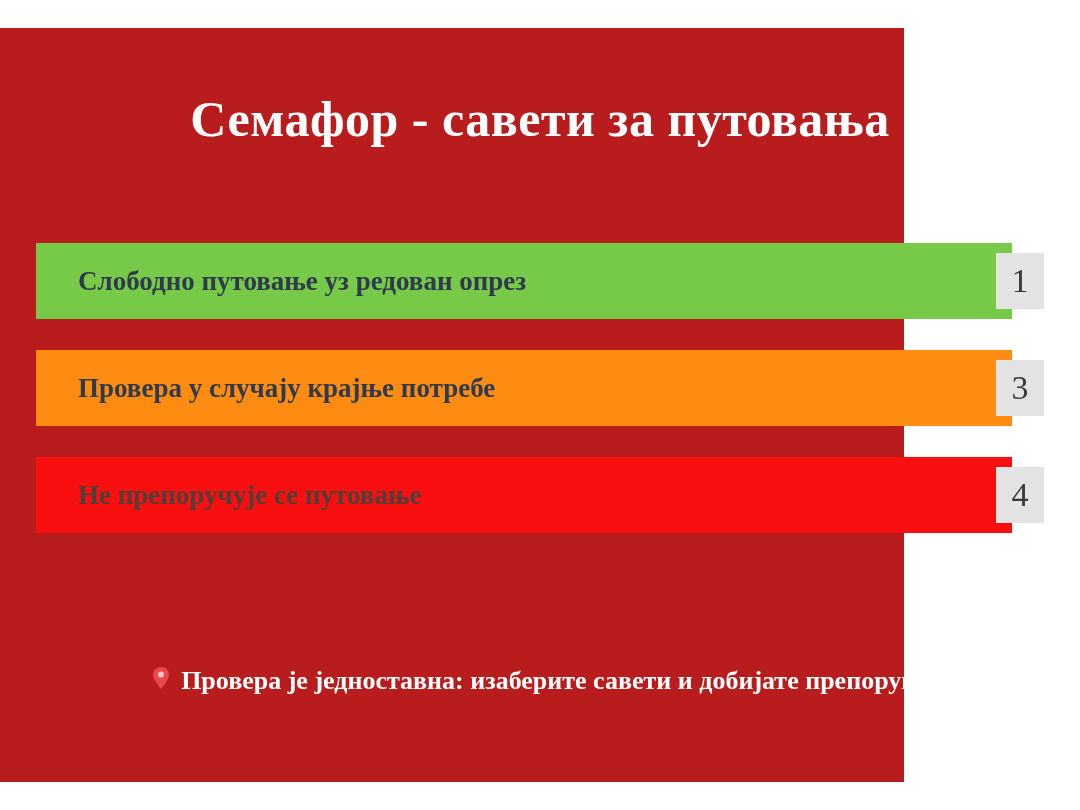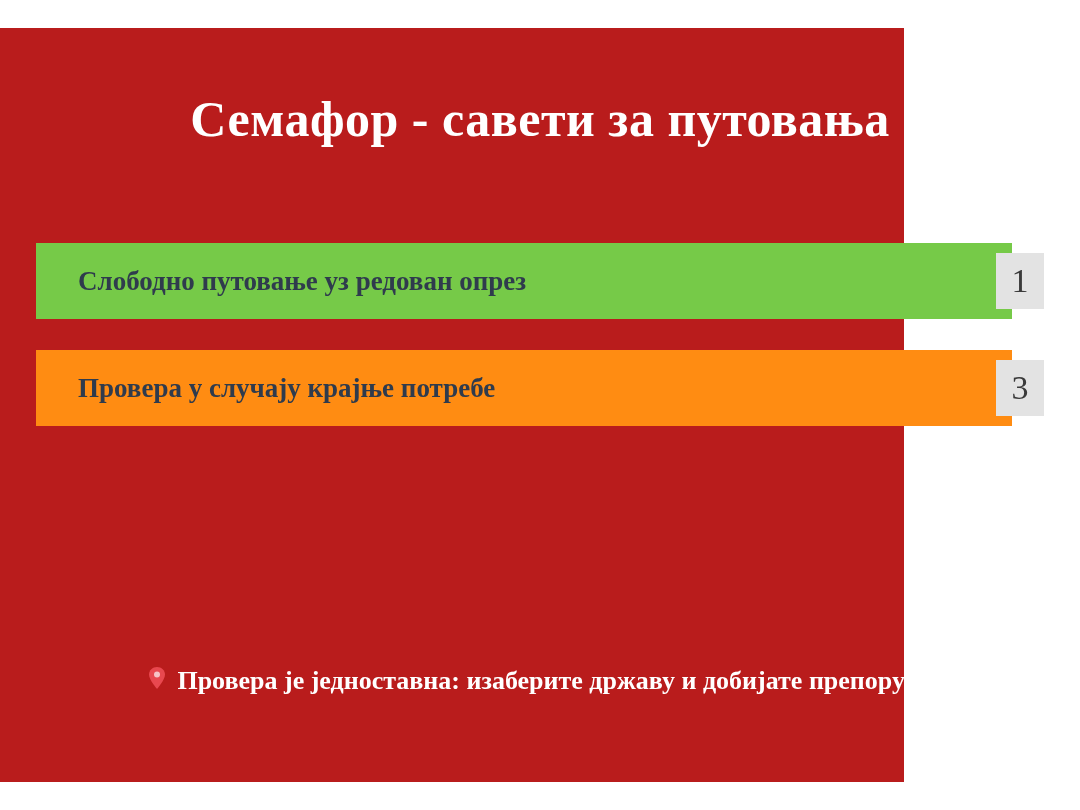--- a/index.html
+++ b/index.html
@@ -122,26 +122,32 @@
     </div>
 
 
     <div class="level-row lv3">
       <div class="level-bar" style="background:#ff8c12">
         <span class="level-label">Провера у случају крајње потребе</span>
       </div>
       <div class="level-num">3</div>
     </div>
 
+    <div class="level-row lv4">
+      <div class="level-bar" style="background:#fa0f11">
+        <span class="level-label">Не препоручује се путовање</span>
+      </div>
+      <div class="level-num">4</div>
+    </div>
 
   </div>
 
   <div id="footer">
     <span class="pin">
       <svg width="20" height="30" viewBox="0 0 20 30">
         <path d="M10 1 C5.5 1 2 4.4 2 8.6 C2 14.2 10 23 10 23 C10 23 18 14.2 18 8.6 C18 4.4 14.5 1 10 1 Z" fill="#e8484f"></path>
         <circle cx="10" cy="8.6" r="3" fill="#f6c3c6"></circle>
       </svg>
     </span>
-    <span class="note">Провера је једноставна: изаберите државу и добијате препоруку</span>
+    <span class="note">Провера је једноставна: изаберите савети и добијате препоруку</span>
   </div>
 
 </div>
 
 </body></html>

